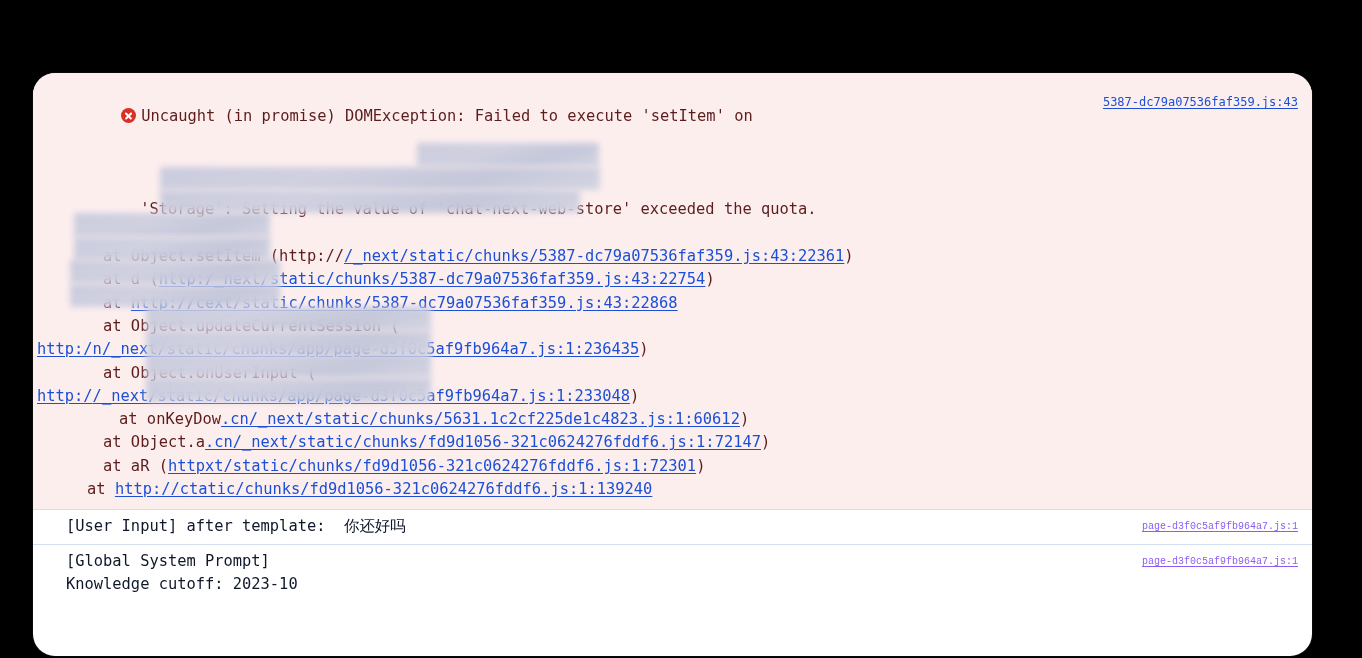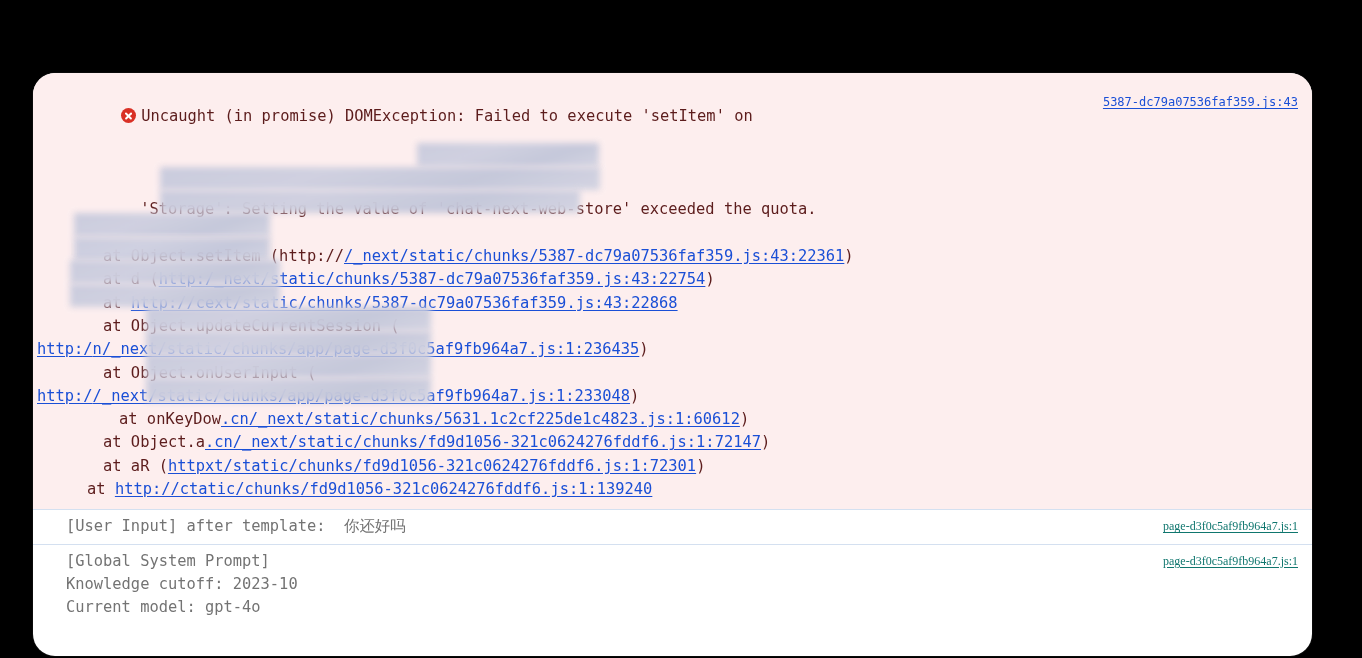--- a/index.html
+++ b/index.html
@@ -116,36 +116,36 @@
     padding: 5px 0 5px 0;
     border-top: 1px solid #d4e0f0;
     background: #ffffff;
   }
   .log-row:first-of-type { border-top: 1px solid #d4e0f0; }
 
   .log-text {
     font-family: "DejaVu Sans Mono", "Liberation Mono", monospace;
     font-size: 15.4px;
     line-height: 23.3px;
-    color: #737373;
+    color: #0f172a;
     white-space: pre;
     padding-left: 33px;
   }
   .log-text .cjk {
     font-family: "DejaVu Sans", "Liberation Sans", sans-serif;
   }
 
   .log-src {
     position: absolute;
     right: 14px;
     top: 5px;
-    font-family: Liberation Serif, serif;
-    font-size: 12px;
-    line-height: 23.3px;
-    color: #0f766e;
+    font-family: Liberation Mono, monospace;
+    font-size: 10px;
+    line-height: 23.3px;
+    color: #8b5cf6;
     text-decoration: underline;
     text-underline-offset: 2px;
     cursor: pointer;
     white-space: pre;
   }
 
   .indent-0 { padding-left: 33px; }
 </style>
 </head>
 <body>
@@ -202,19 +202,18 @@
     </div>
 
     <div class="log-row">
       <div class="log-text"><span>[User Input] after template:  </span><span class="cjk">你还好吗</span></div>
       <span class="log-src">page-d3f0c5af9fb964a7.js:1</span>
     </div>
 
     <div class="log-row">
       <div class="log-text">[Global System Prompt]</div>
       <div class="log-text">Knowledge cutoff: 2023-10</div>
-      <div class="log-text">Current model: gpt-4o</div>
 
       <span class="log-src">page-d3f0c5af9fb964a7.js:1</span>
     </div>
 
   </div>
 </div>
 
 </body></html>

